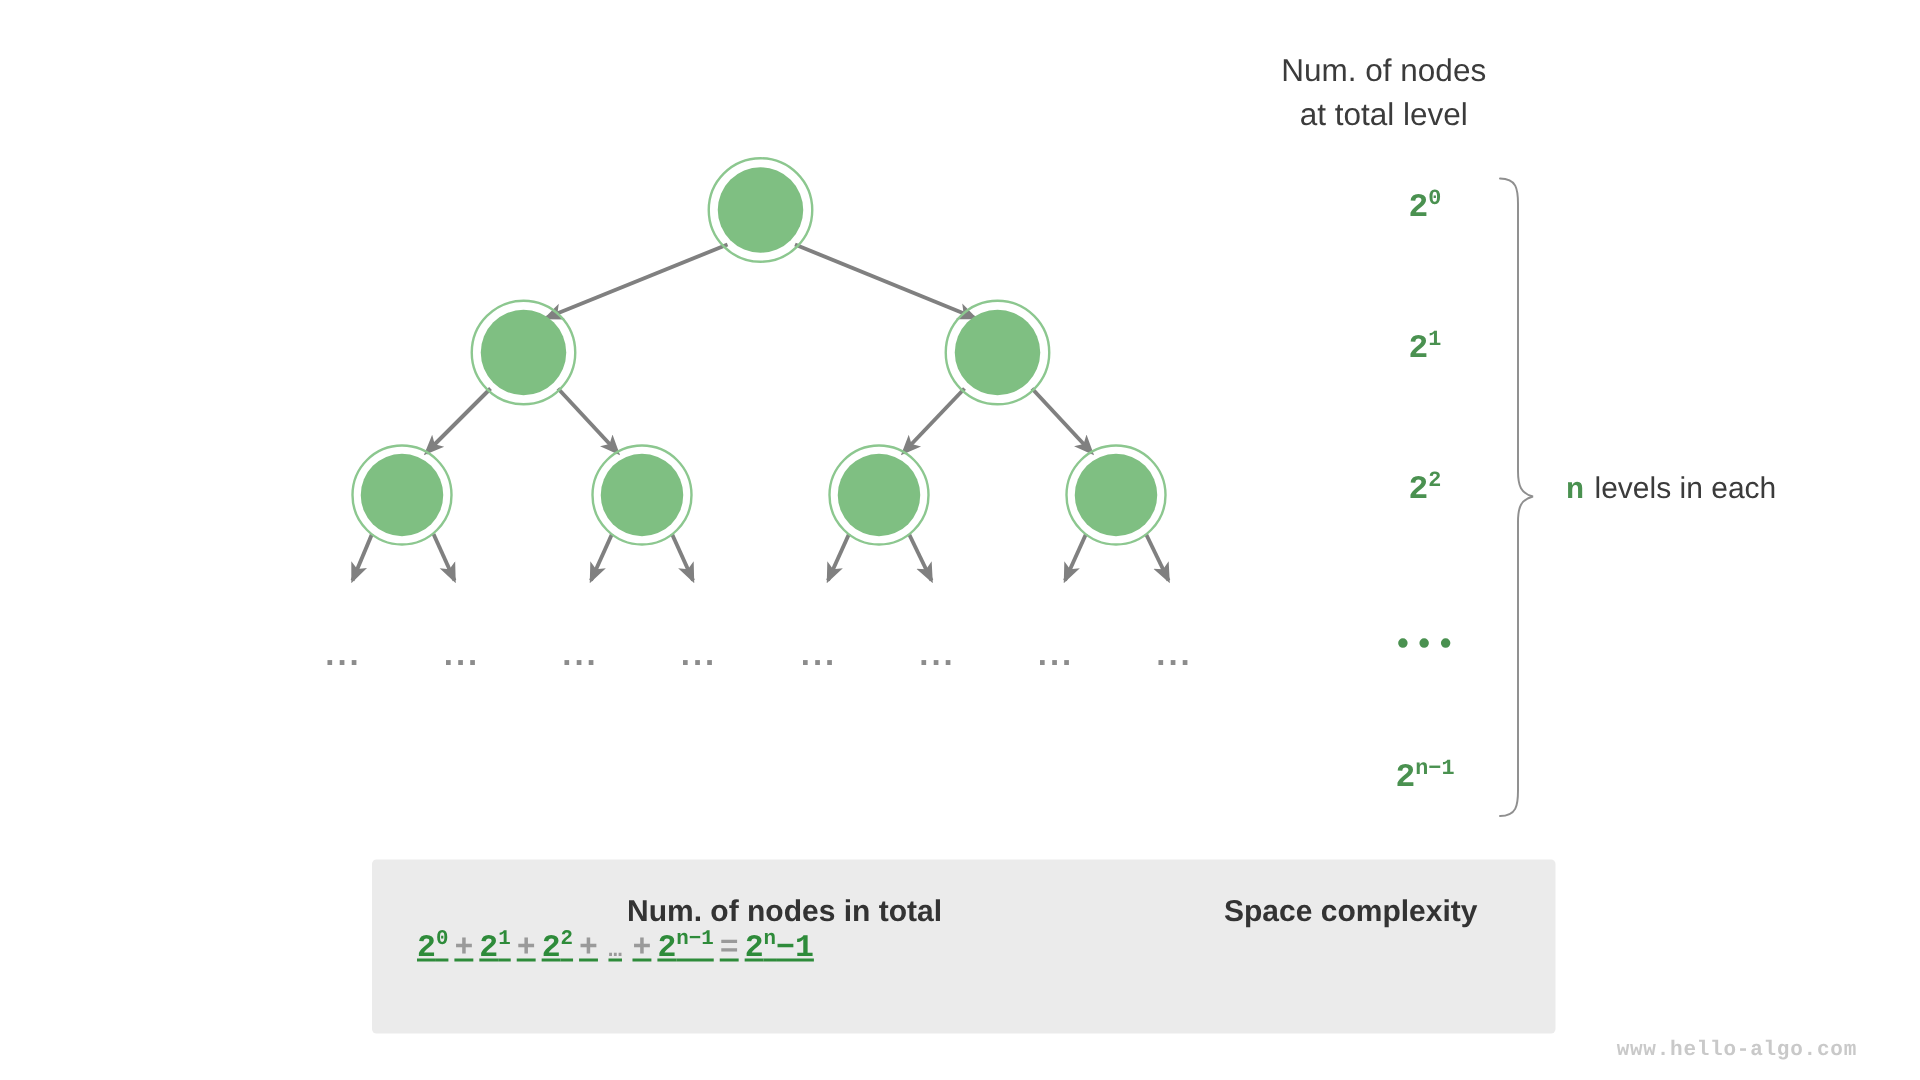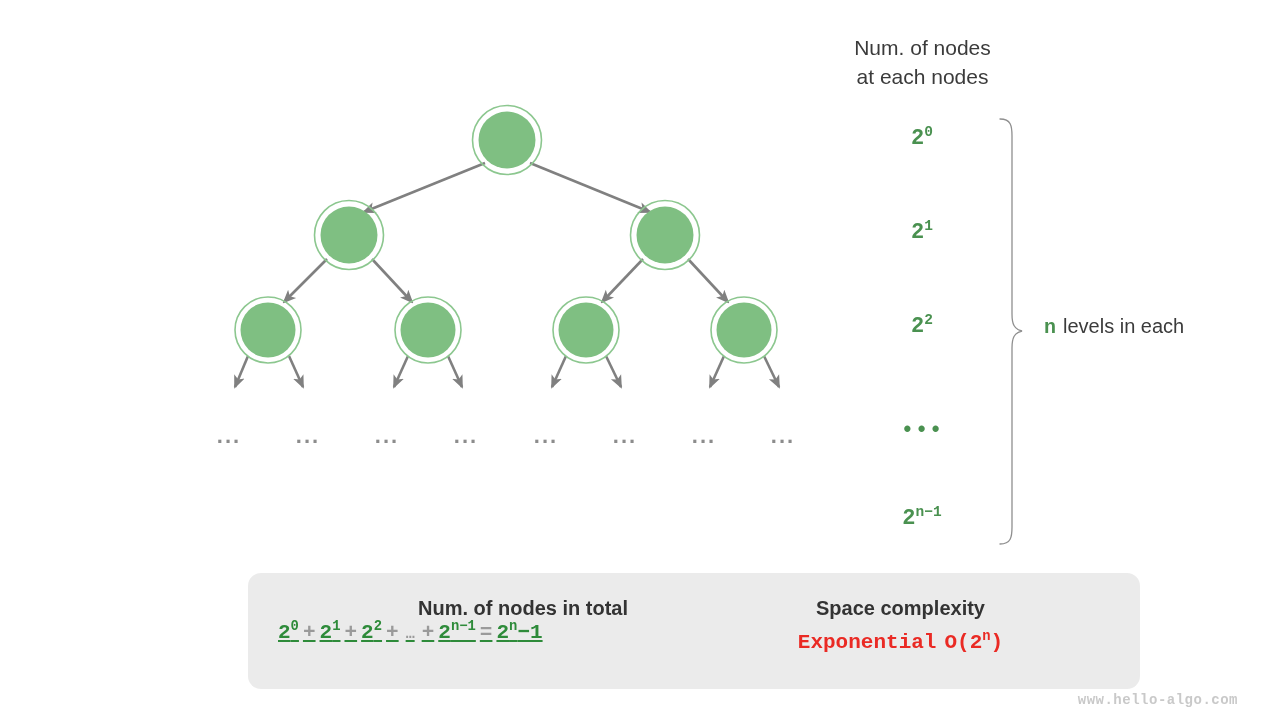--- a/index.html
+++ b/index.html
@@ -35,21 +35,21 @@
     color: #3b3b3b;
     font-family: "Liberation Sans", sans-serif;
     white-space: pre-line;
   }
 
   
   .level-label {
     position: absolute;
     width: 140px;
     text-align: center;
-    left: 852px;
+    left: 880px;
     font-family: "Liberation Mono", "DejaVu Sans Mono", monospace;
     font-weight: bold;
     font-size: 22px;
     color: #4a9150;
     letter-spacing: 0px;
   }
   .level-label sup {
     font-size: 0.66em;
     vertical-align: super;
     line-height: 0;
@@ -87,24 +87,24 @@
     letter-spacing: 2px;
     color: #8c8c8c;
     font-family: "Liberation Sans", sans-serif;
   }
 
   
   #summary-panel {
     position: absolute;
     left: 248px;
     top: 573px;
-    width: 892px;
+    width: 789px;
     height: 116px;
     background: #ebebeb;
-    border-radius: 13px;
+    border-radius: 3px;
   }
   .sum-title {
     position: absolute;
     font-size: 20px;
     font-weight: bold;
     color: #333333;
     text-align: center;
     white-space: nowrap;
   }
   .sum-left-title  { left: 30px;  top: 24px; width: 490px; }
@@ -226,21 +226,21 @@
              L 1012 527
              C 1012 537, 1011 544, 1000 544"></path>
   </g>
 
   <g>
     <path d="M 724 624 L 757 624 L 757 614 L 779 633 L 757 652 L 757 642 L 724 642 Z" fill="#c6c6c6"></path>
   </g>
 </svg>
 
 <div class="col-heading">Num. of nodes
-at each nodes</div>
+at total level</div>
 
 <div class="level-label" style="top:126px">
   <span>2</span><sup>0</sup>
 </div>
 <div class="level-label" style="top:220px">
   <span>2</span><sup>1</sup>
 </div>
 <div class="level-label" style="top:314px">
   <span>2</span><sup>2</sup>
 </div>
@@ -265,19 +265,16 @@
 <div id="summary-panel">
 
   <div class="sum-title sum-left-title">Num. of nodes in total</div>
 
   <div class="sum-formula">
     <span>2</span><sup>0</sup><span class="op">+</span><span>2</span><sup>1</sup><span class="op">+</span><span>2</span><sup>2</sup><span class="op">+</span><span class="ell">…</span><span class="op">+</span><span>2</span><sup>n−1</sup><span class="op">=</span><span>2</span><sup>n</sup><span>−1</span>
   </div>
 
   <div class="sum-title sum-right-title">Space complexity</div>
 
-  <div class="sum-result">
-    <span>Exponential</span><span class="gap"></span><span>O(2</span><sup>n</sup><span>)</span>
-  </div>
 
 </div>
 
 <div id="watermark">www.hello-algo.com</div>
 
 </body></html>

